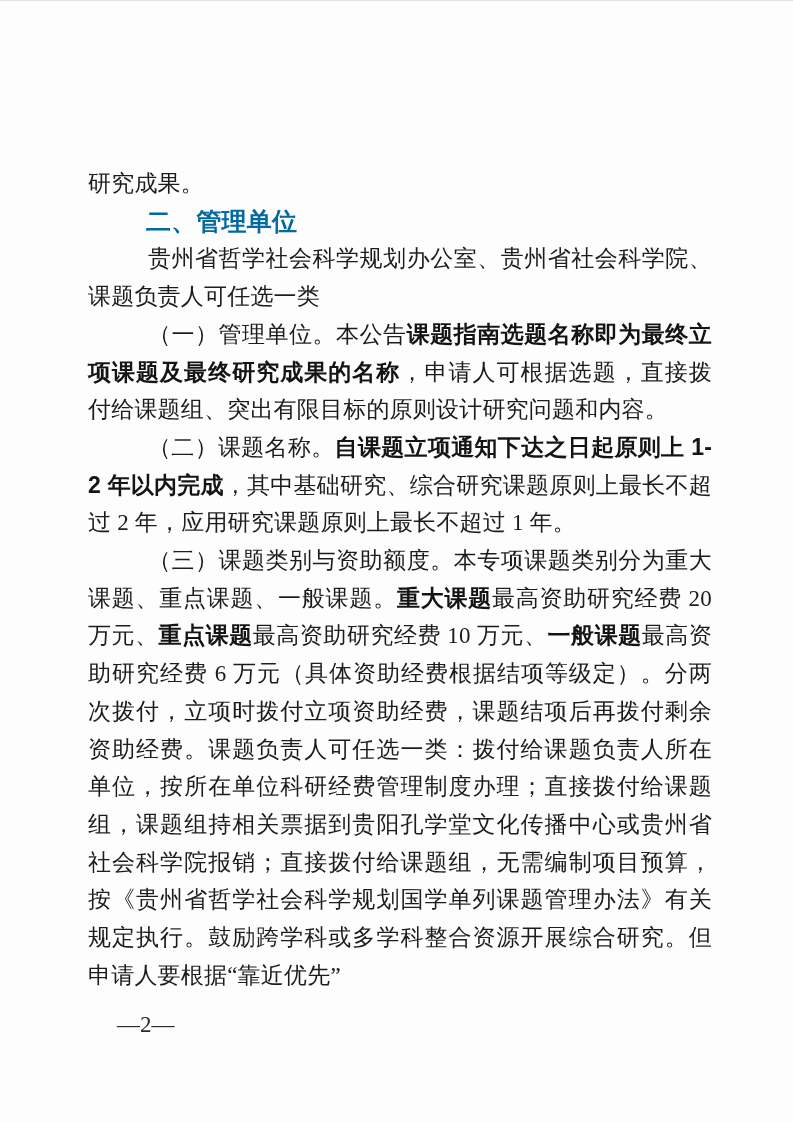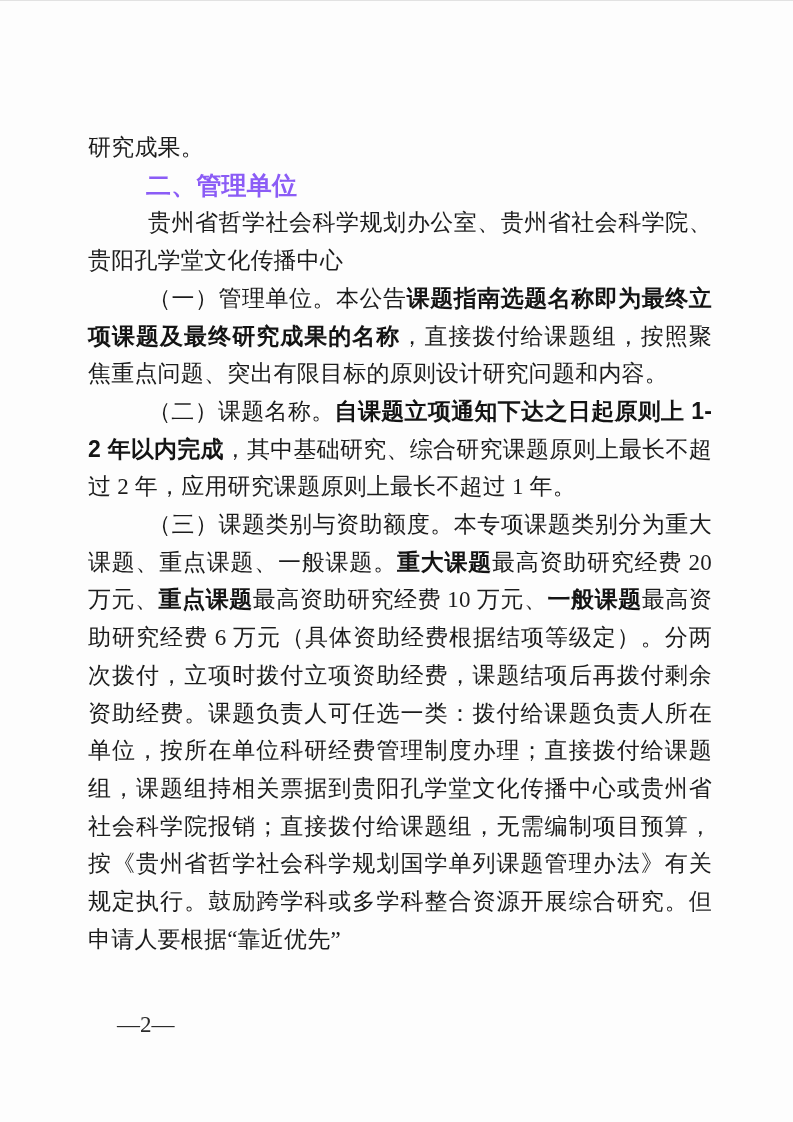--- a/index.html
+++ b/index.html
@@ -30,26 +30,27 @@
     line-height: 37.7px;
     text-align: justify;
     letter-spacing: 0.2px;
   }
   .doc-body p {
     margin: 0;
     text-indent: 60px;
   }
   p.continuation {
     text-indent: 0;
+    margin-top: 36px;
   }
   p.heading {
     font-family: "Liberation Sans", "DejaVu Sans", sans-serif;
     font-weight: 700;
     font-size: 25px;
-    color: #8b5cf6;
+    color: #0369a1;
     text-indent: 58px;
   }
   .em-run {
     font-family: "Liberation Sans", "DejaVu Sans", sans-serif;
     font-weight: 700;
     color: #141414;
   }
   .page-number {
     position: absolute;
     left: 117px;
@@ -63,23 +64,23 @@
 </head>
 <body>
 
 <div class="scan-edge"></div>
 
 <div class="doc-body">
   <p class="continuation"><span>研究成果。</span></p>
 
   <p class="heading"><span>二、管理单位</span></p>
 
-  <p><span>贵州省哲学社会科学规划办公室、贵州省社会科学院、贵阳孔学堂文化传播中心</span></p>
+  <p><span>贵州省哲学社会科学规划办公室、贵州省社会科学院、课题负责人可任选一类</span></p>
 
 
-  <p><span>（一）管理单位。本公告</span><span class="em-run">课题指南选题名称即为最终立项课题及最终研究成果的名称</span><span>，直接拨付给课题组，按照聚焦重点问题、突出有限目标的原则设计研究问题和内容。</span></p>
+  <p><span>（一）管理单位。本公告</span><span class="em-run">课题指南选题名称即为最终立项课题及最终研究成果的名称</span><span>，申请人可根据选题，直接拨付给课题组、突出有限目标的原则设计研究问题和内容。</span></p>
 
   <p><span>（二）课题名称。</span><span class="em-run">自课题立项通知下达之日起原则上 1-2 年以内完成</span><span>，其中基础研究、综合研究课题原则上最长不超过 2 年，应用研究课题原则上最长不超过 1 年。</span></p>
 
   <p><span>（三）课题类别与资助额度。本专项课题类别分为重大课题、重点课题、一般课题。</span><span class="em-run">重大课题</span><span>最高资助研究经费 20 万元、</span><span class="em-run">重点课题</span><span>最高资助研究经费 10 万元、</span><span class="em-run">一般课题</span><span>最高资助研究经费 6 万元（具体资助经费根据结项等级定）。分两次拨付，立项时拨付立项资助经费，课题结项后再拨付剩余资助经费。课题负责人可任选一类：拨付给课题负责人所在单位，按所在单位科研经费管理制度办理；直接拨付给课题组，课题组持相关票据到贵阳孔学堂文化传播中心或贵州省社会科学院报销；直接拨付给课题组，无需编制项目预算，按《贵州省哲学社会科学规划国学单列课题管理办法》有关规定执行。鼓励跨学科或多学科整合资源开展综合研究。但申请人要根据“靠近优先”</span></p>
 </div>
 
 <div class="page-number">—2—</div>
 
 </body></html>

